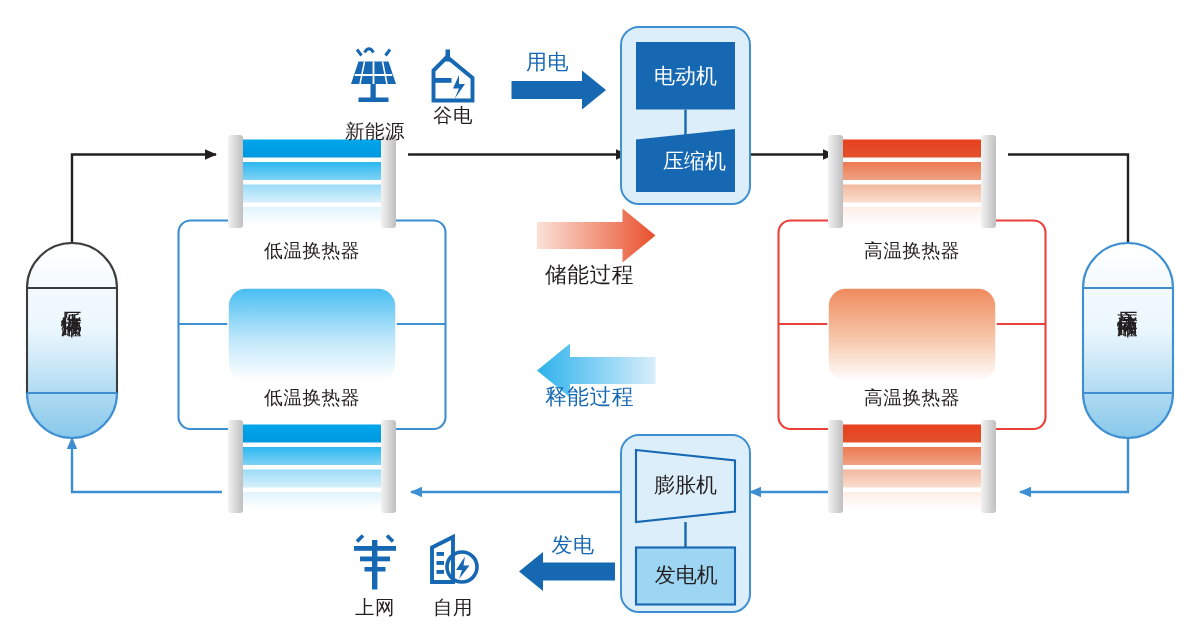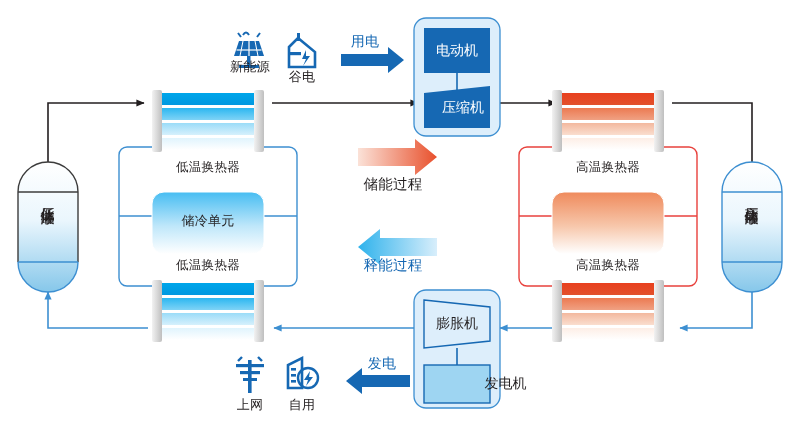--- a/index.html
+++ b/index.html
@@ -240,39 +240,38 @@
     <g fill="#1668b3">
       <path d="M288,388 L288,365 L302,358 L302,388 Z" fill="none" stroke="#1668b3" stroke-width="2.6"></path>
       <rect x="291" y="368" width="5" height="2.6"></rect>
       <rect x="291" y="374" width="5" height="2.6"></rect>
       <rect x="291" y="380" width="5" height="2.6"></rect>
       <circle cx="308" cy="378" r="10" fill="none" stroke="#1668b3" stroke-width="2.4"></circle>
       <path d="M310,371 L304,380 L308,380 L306,386 L313,377 L309,377 Z"></path>
     </g>
   </svg>
 
-  <div class="lbl" style="left:224px;top:60px;width:52px;">新能源</div>
+  <div class="lbl" style="left:224px;top:81px;width:52px;">新能源</div>
   <div class="lbl" style="left:282px;top:70px;width:40px;">谷电</div>
 
   <div class="lbl" style="left:230px;top:398px;width:40px;">上网</div>
   <div class="lbl" style="left:282px;top:398px;width:40px;">自用</div>
 
   <div class="lbl blue" style="left:341px;top:34px;width:48px;font-size:14px;">用电</div>
   <div class="lbl blue" style="left:358px;top:356px;width:48px;font-size:14px;">发电</div>
   <div class="lbl bold" style="left:351px;top:177px;width:84px;font-size:14.5px;">储能过程</div>
   <div class="lbl blue" style="left:351px;top:258px;width:84px;font-size:14.5px;">释能过程</div>
 
   <div class="machine-txt" style="left:424px;top:42px;width:66px;color:#ffffff;">电动机</div>
   <div class="machine-txt" style="left:424px;top:99px;width:78px;color:#ffffff;">压缩机</div>
   <div class="machine-txt" style="left:424px;top:315px;width:66px;color:#231f20;">膨胀机</div>
-  <div class="machine-txt" style="left:424px;top:375px;width:67px;color:#231f20;padding-left:48px;">发电机</div>
+  <div class="machine-txt" style="left:424px;top:375px;width:67px;color:#231f20;">发电机</div>
 
   <div class="vtxt" style="left:41px;top:196px;">低压储液罐</div>
   <div class="vtxt" style="left:745px;top:196px;">高压储液罐</div>
 
   <div class="lbl small" style="left:148px;top:161px;width:120px;">低温换热器</div>
   <div class="lbl small" style="left:148px;top:259px;width:120px;">低温换热器</div>
-  <div class="lbl" style="left:152px;top:214px;width:112px;">储冷单元</div>
 
   <div class="lbl small" style="left:548px;top:161px;width:120px;">高温换热器</div>
   <div class="lbl small" style="left:548px;top:259px;width:120px;">高温换热器</div>
 
 </div>
 
 </body></html>

